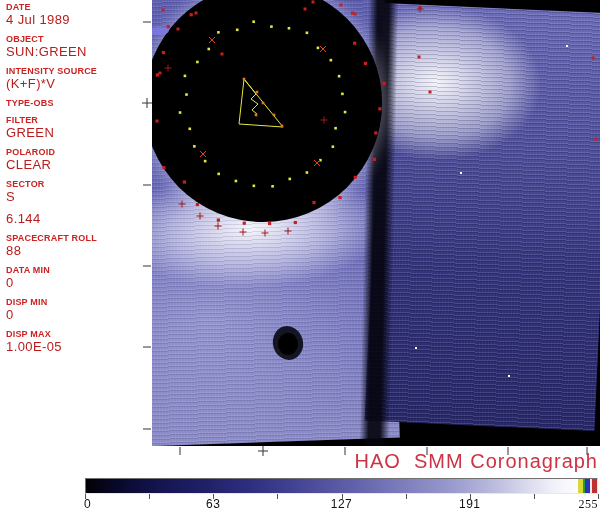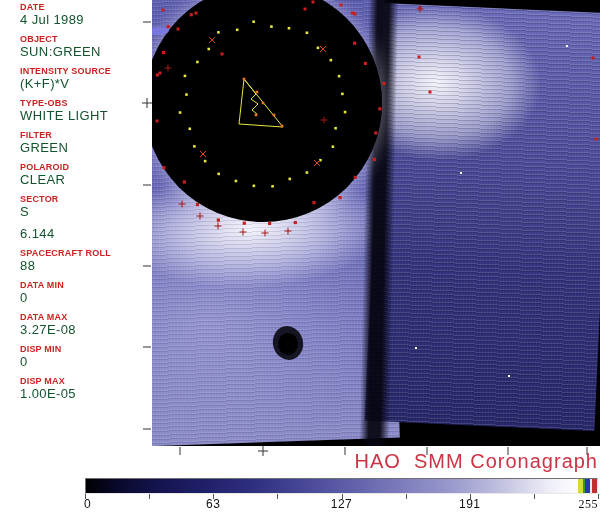--- a/index.html
+++ b/index.html
@@ -3,29 +3,29 @@
 <meta charset="utf-8">
 <style>
   html,body{margin:0;padding:0;}
   body{
     position:relative;width:600px;height:512px;overflow:hidden;
     background:#ffffff;font-family:"Liberation Sans",sans-serif;
   }
   
   .sidebar{
     position:absolute;left:0;top:0;width:131px;height:446px;
-    padding:2px 0 0 20px;box-sizing:border-box;background:#ffffff;
+    padding:2px 0 0 6px;box-sizing:border-box;background:#ffffff;
   }
   .field{margin-bottom:7px;}
   .f-label{
     color:#cc2222;font-size:9px;font-weight:700;line-height:10px;
     letter-spacing:.2px;white-space:nowrap;
   }
   .f-value{
-    color:#14532d;font-size:13px;line-height:15px;letter-spacing:.4px;
+    color:#b91c1c;font-size:13px;line-height:15px;letter-spacing:.4px;
     white-space:nowrap;
   }
   
   .image-area{
     position:absolute;left:152px;top:0;width:448px;height:446px;
     background:#000;overflow:hidden;
   }
   .photo-left{
     position:absolute;left:-12px;top:-10px;width:252px;height:452px;
     transform:rotate(-2deg);
@@ -99,21 +99,20 @@
     <div class="f-value">SUN:GREEN</div>
   </div>
 
   <div class="field">
     <div class="f-label">INTENSITY SOURCE</div>
     <div class="f-value">(K+F)*V</div>
   </div>
 
   <div class="field">
     <div class="f-label">TYPE-OBS</div>
-    <div class="f-value">WHITE LIGHT</div>
   </div>
 
   <div class="field">
     <div class="f-label">FILTER</div>
     <div class="f-value">GREEN</div>
   </div>
 
   <div class="field">
     <div class="f-label">POLAROID</div>
     <div class="f-value">CLEAR</div>
@@ -131,24 +130,20 @@
   <div class="field">
     <div class="f-label">SPACECRAFT ROLL</div>
     <div class="f-value">88</div>
   </div>
 
   <div class="field">
     <div class="f-label">DATA MIN</div>
     <div class="f-value">0</div>
   </div>
 
-  <div class="field">
-    <div class="f-label">DATA MAX</div>
-    <div class="f-value">3.27E-08</div>
-  </div>
 
   <div class="field">
     <div class="f-label">DISP MIN</div>
     <div class="f-value">0</div>
   </div>
 
   <div class="field">
     <div class="f-label">DISP MAX</div>
     <div class="f-value">1.00E-05</div>
   </div>

